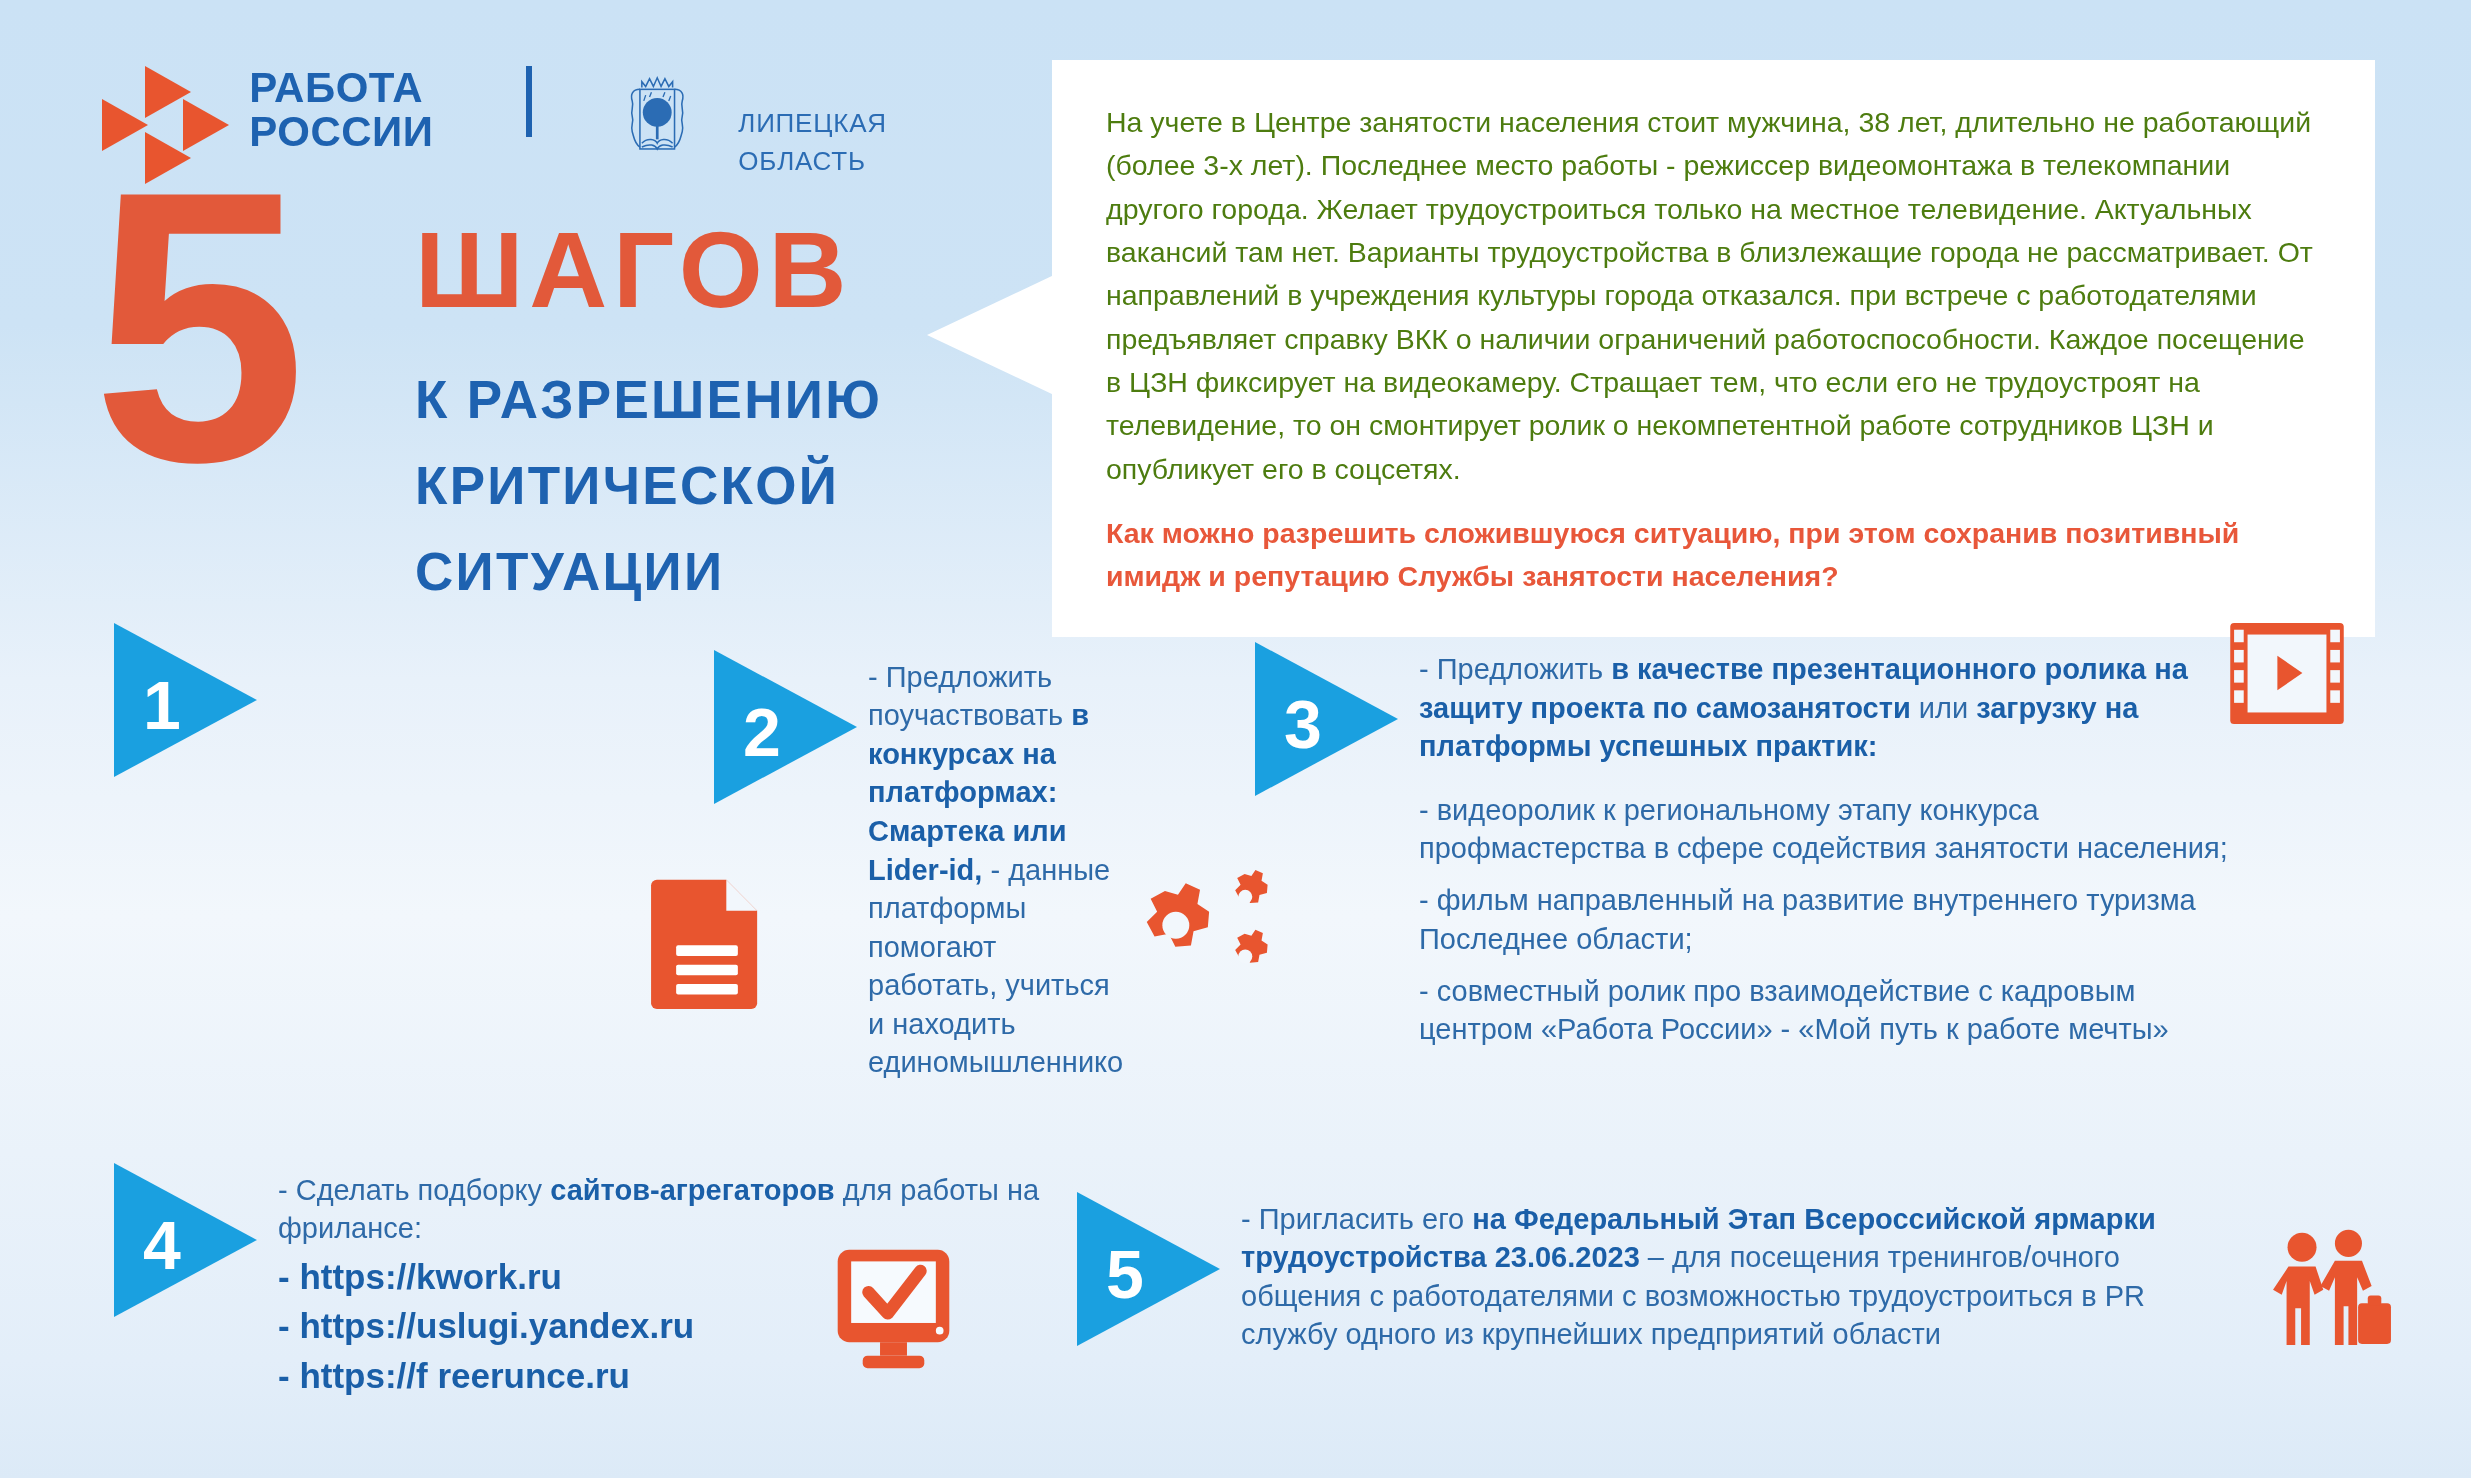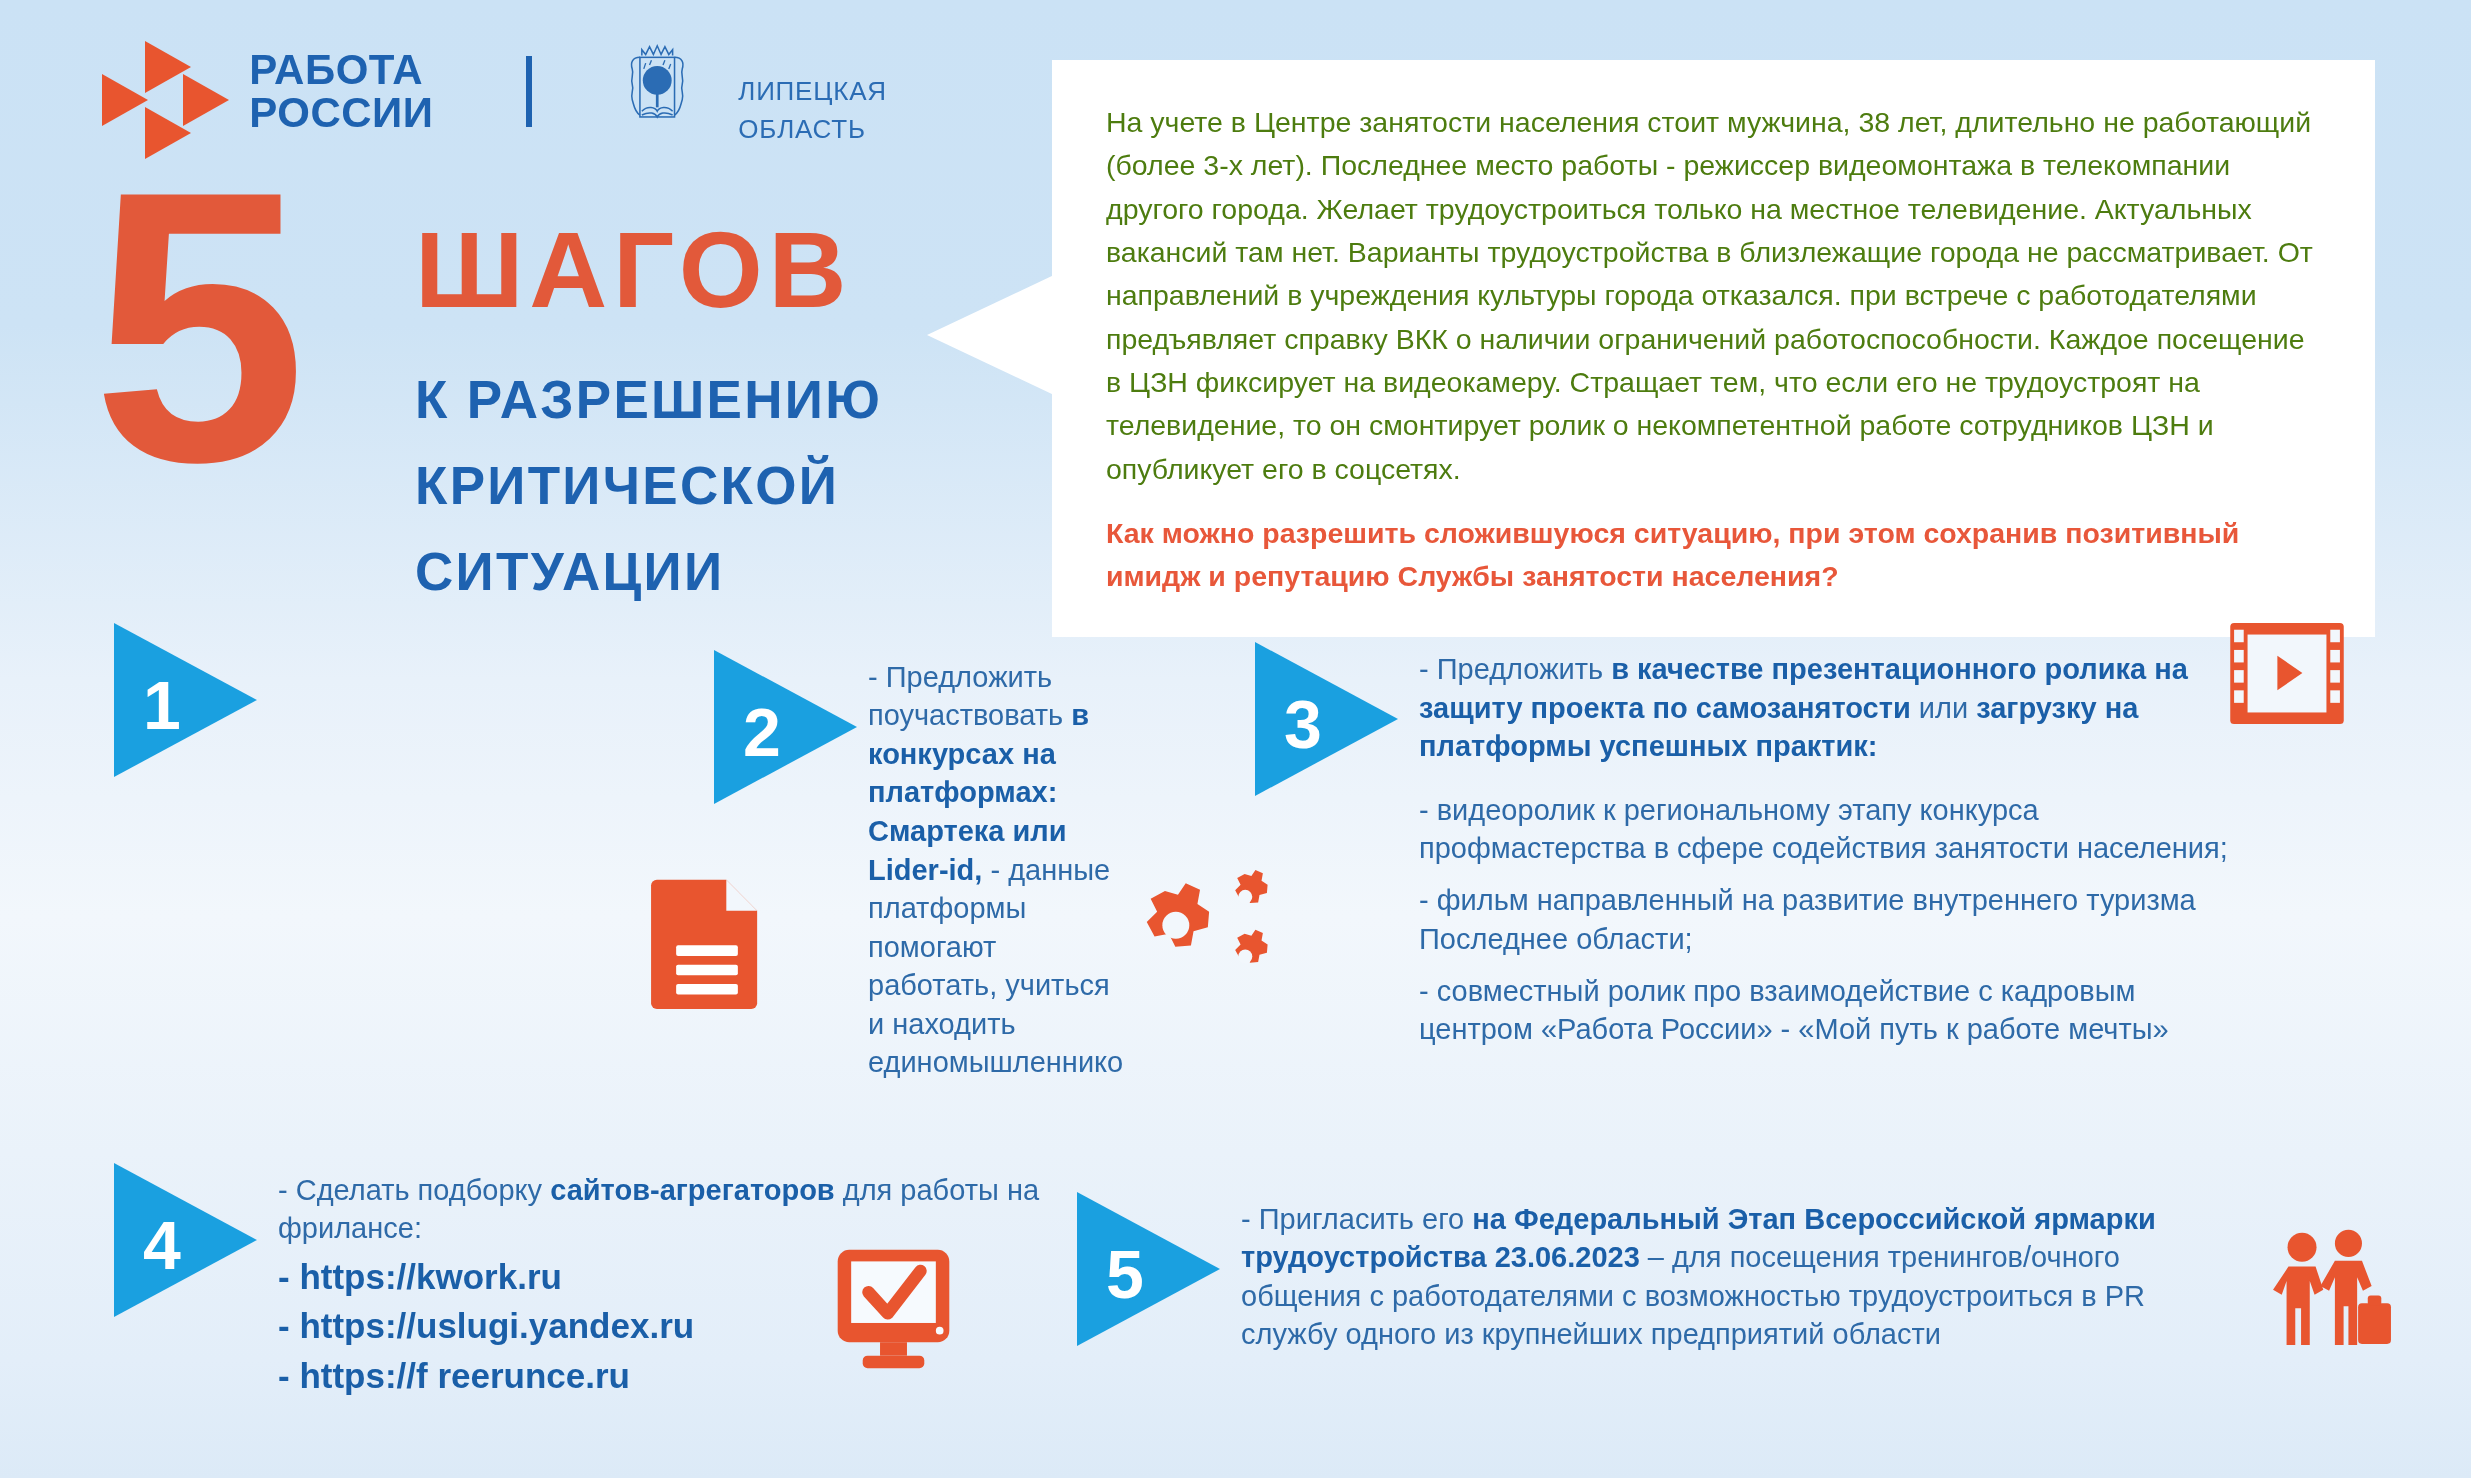--- a/index.html
+++ b/index.html
@@ -14,23 +14,23 @@
   body {
     font-family: "Liberation Sans", sans-serif;
     background: linear-gradient(to bottom, #cbe2f5 0%, #cde3f5 22%, #e8f1fa 46%, #f2f7fc 62%, #eaf2fa 78%, #e3eef9 92%, #dceaf7 100%);
     position: relative;
   }
 
   
   .header {
     position: absolute;
     left: 106px;
-    top: 34px;
+    top: 66px;
     display: flex;
-    align-items: center;
+    align-items: flex-start;
     gap: 0;
   }
 
   .logo-mark {
     position: relative;
     width: 124px;
     height: 100px;
     flex: none;
   }
   .tri {

